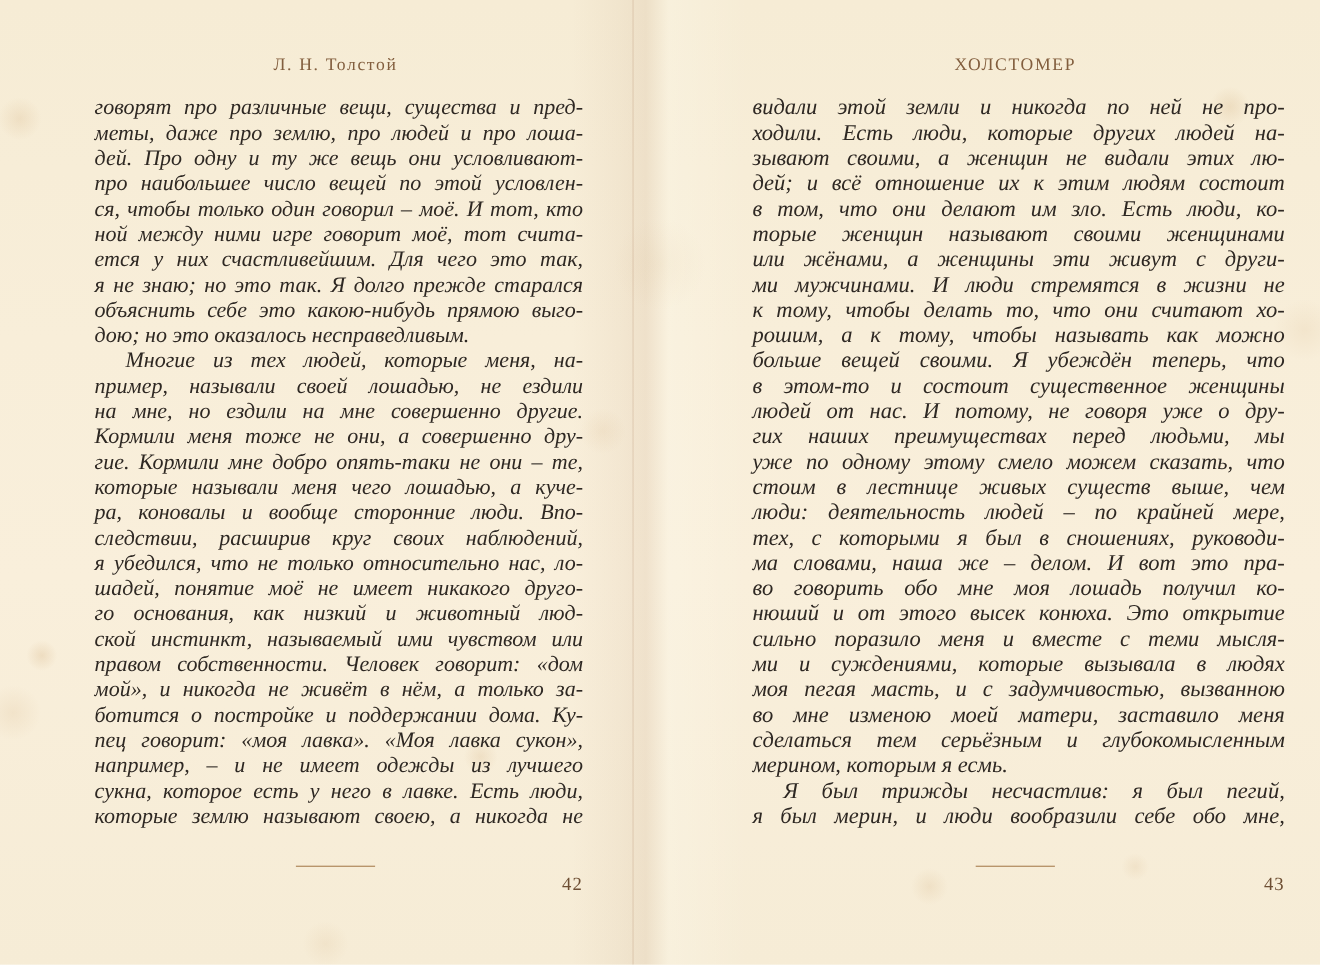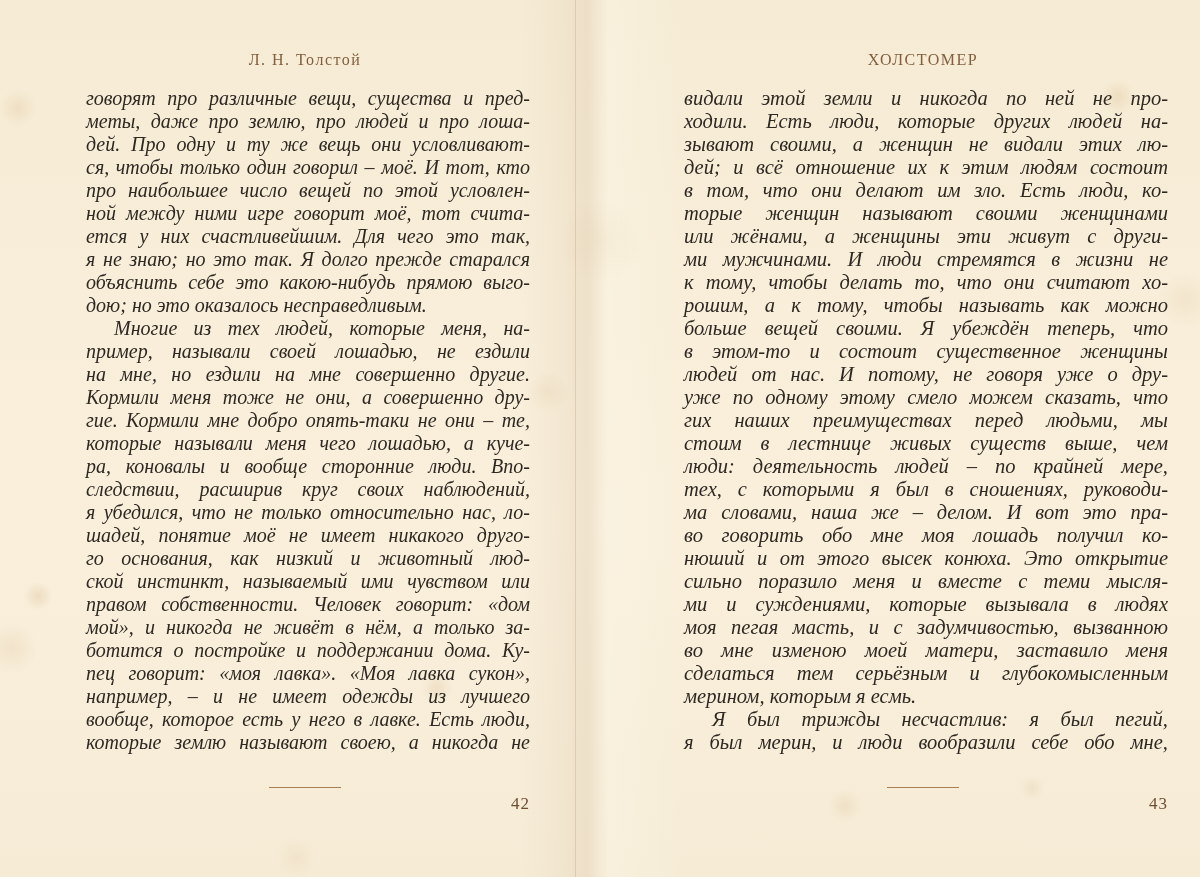--- a/index.html
+++ b/index.html
@@ -102,24 +102,24 @@
   <div class="page left">
     <div class="running-header">Л. Н. Толстой</div>
     <div class="body-lines">
 
         <div class="line">говорят про различные вещи, существа и пред-</div>
 
         <div class="line">меты, даже про землю, про людей и про лоша-</div>
 
         <div class="line">дей. Про одну и ту же вещь они условливают-</div>
 
+        <div class="line">про наибольшее число вещей по этой условлен-</div>
+
         <div class="line">ся, чтобы только один говорил – моё. И тот, кто</div>
 
-        <div class="line">про наибольшее число вещей по этой условлен-</div>
-
         <div class="line">ной между ними игре говорит моё, тот счита-</div>
 
         <div class="line">ется у них счастливейшим. Для чего это так,</div>
 
         <div class="line">я не знаю; но это так. Я долго прежде старался</div>
 
         <div class="line">объяснить себе это какою-нибудь прямою выго-</div>
 
         <div class="line para-end">дою; но это оказалось несправедливым.</div>
 
@@ -150,21 +150,21 @@
         <div class="line">правом собственности. Человек говорит: «дом</div>
 
         <div class="line">мой», и никогда не живёт в нём, а только за-</div>
 
         <div class="line">ботится о постройке и поддержании дома. Ку-</div>
 
         <div class="line">пец говорит: «моя лавка». «Моя лавка сукон»,</div>
 
         <div class="line">например, – и не имеет одежды из лучшего</div>
 
-        <div class="line">вообще, которое есть у него в лавке. Есть люди,</div>
+        <div class="line">сукна, которое есть у него в лавке. Есть люди,</div>
 
         <div class="line">которые землю называют своею, а никогда не</div>
       </div>
     <div class="footer">
       <div class="footer-rule"></div>
       <div class="page-number">42</div>
     </div>
   </div>
 
   <div class="page right">
@@ -190,23 +190,23 @@
         <div class="line">к тому, чтобы делать то, что они считают хо-</div>
 
         <div class="line">рошим, а к тому, чтобы называть как можно</div>
 
         <div class="line">больше вещей своими. Я убеждён теперь, что</div>
 
         <div class="line">в этом-то и состоит существенное женщины</div>
 
         <div class="line">людей от нас. И потому, не говоря уже о дру-</div>
 
+        <div class="line">гих наших преимуществах перед людьми, мы</div>
+
         <div class="line">уже по одному этому смело можем сказать, что</div>
-
-        <div class="line">гих наших преимуществах перед людьми, мы</div>
 
         <div class="line">стоим в лестнице живых существ выше, чем</div>
 
         <div class="line">люди: деятельность людей – по крайней мере,</div>
 
         <div class="line">тех, с которыми я был в сношениях, руководи-</div>
 
         <div class="line">ма словами, наша же – делом. И вот это пра-</div>
 
         <div class="line">во говорить обо мне моя лошадь получил ко-</div>

